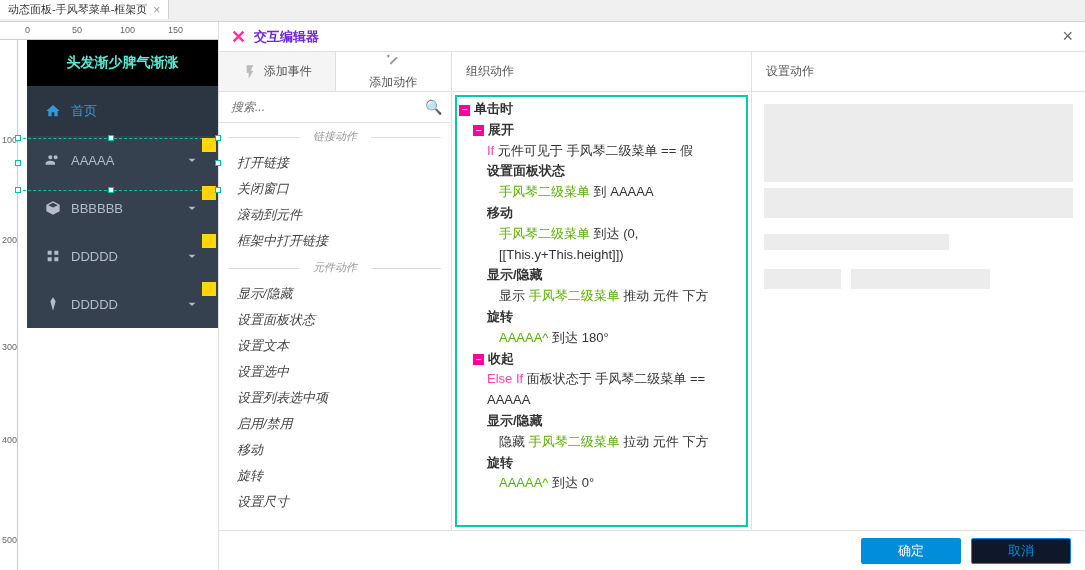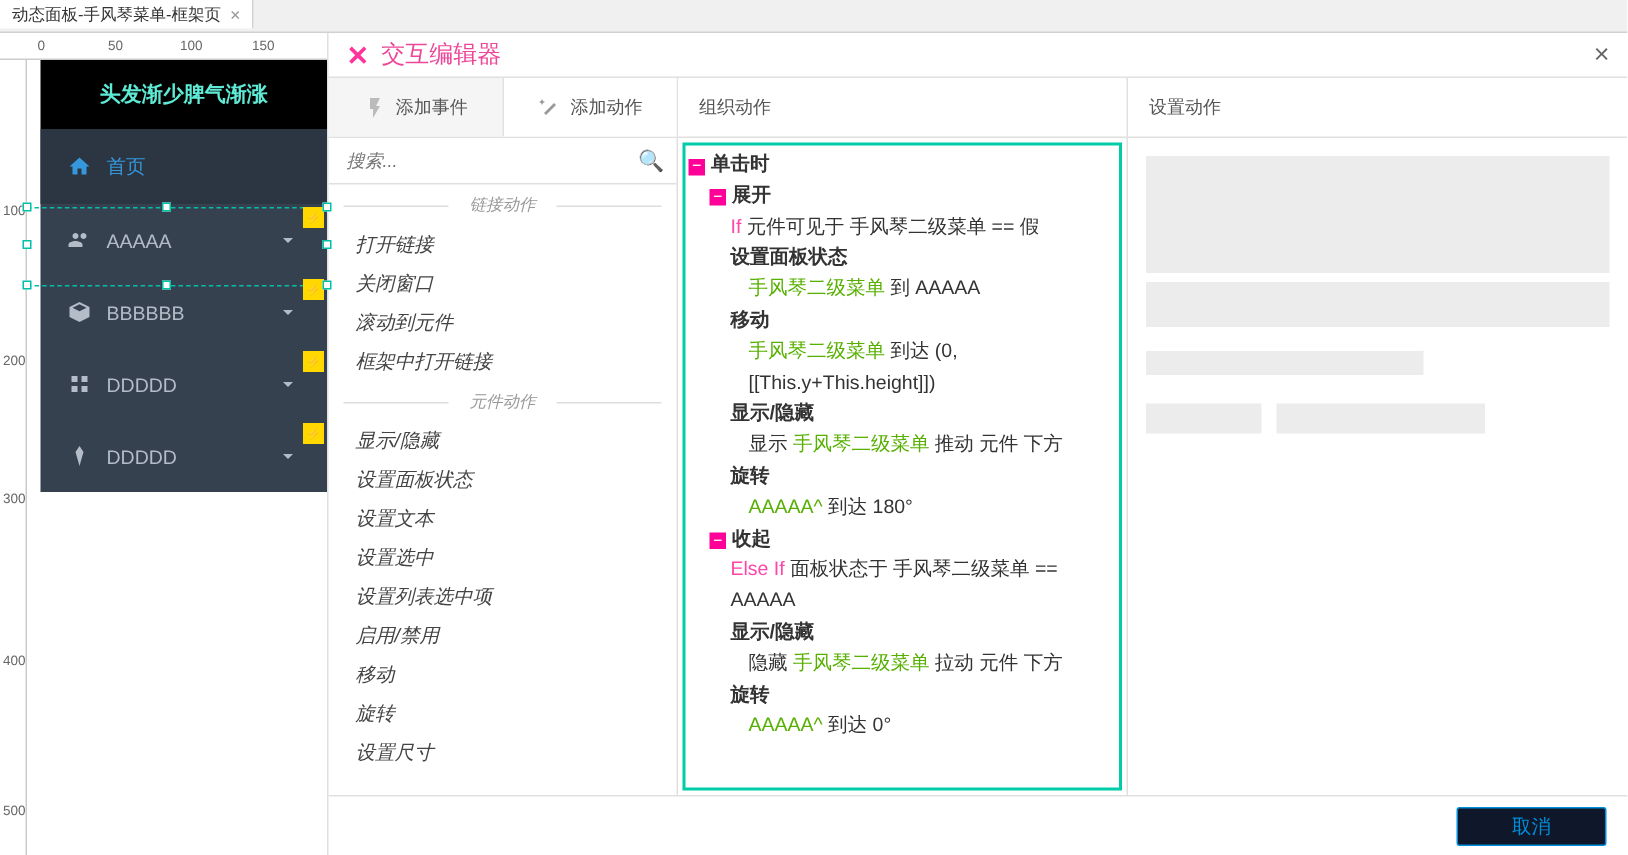--- a/index.html
+++ b/index.html
@@ -24,33 +24,33 @@
 .menu-item.active { background: #2c3542; color: #fff; }
 .menu-item .chev { margin-left: auto; }
 .menu-item .bolt { position: absolute; right: 2px; top: 2px; width: 14px; height: 14px; background: #ffd800; display: flex; align-items: center; justify-content: center; font-size: 8px; color: #333; }
 .guide-line-h { position: absolute; left: 0; right: 0; border-top: 1px dashed #00c0a5; }
 .handle { position: absolute; width: 6px; height: 6px; background: #fff; border: 1px solid #00c0a5; z-index: 5; }
 
 .dialog { flex: 1; background: #fff; border-left: 1px solid #e0e0e0; display: flex; flex-direction: column; }
 .dialog-header { height: 30px; display: flex; align-items: center; padding: 0 12px; border-bottom: 1px solid #e0e0e0; }
 .dialog-x-logo { font-size: 18px; font-weight: bold; margin-right: 8px; }
 .dialog-x-logo .x1 { color: #ff3399; }
-.dialog-title { color: #ec4899; font-size: 16px; }
+.dialog-title { color: #6d28d9; font-size: 13px; font-weight: bold; }
 .dialog-close { margin-left: auto; font-size: 18px; color: #666; cursor: pointer; }
 
 .dialog-body { display: flex; flex: 1; overflow: hidden; }
 
 .panel-col { border-right: 1px solid #e0e0e0; display: flex; flex-direction: column; }
 .col-left { width: 233px; }
 .col-mid { width: 300px; }
 .col-right { flex: 1; }
 
 .tab-row { height: 40px; border-bottom: 1px solid #e0e0e0; display: flex; }
 .tab-btn { flex: 1; display: flex; align-items: center; justify-content: center; gap: 6px; font-size: 12px; color: #555; cursor: pointer; }
-.tab-btn.active { background: #fff; }
+.tab-btn.active { background: #fff; flex-direction: column; }
 .tab-btn:not(.active) { background: #f5f5f5; }
 .tab-row .tab-btn + .tab-btn { border-left: 1px solid #e0e0e0; }
 
 .search-box { border-bottom: 1px solid #e0e0e0; padding: 4px 8px; display: flex; align-items: center; }
 .search-input { flex: 1; border: none; outline: none; font-style: italic; color: #999; font-size: 12px; padding: 4px; }
 .search-icon { color: #ccc; font-size: 14px; }
 
 .action-list { flex: 1; overflow-y: auto; padding: 0 0 10px 0; font-style: italic; }
 .action-group-label { text-align: center; color: #999; font-size: 11px; padding: 6px 0; position: relative; }
 .action-group-label::before, .action-group-label::after { content: ''; position: absolute; top: 50%; width: 70px; border-top: 1px solid #ddd; }
@@ -92,21 +92,21 @@
   <div class="canvas-area">
     <div class="ruler-h">
       <span style="left:25px">0</span>
       <span style="left:72px">50</span>
       <span style="left:120px">100</span>
       <span style="left:168px">150</span>
     </div>
     <div class="ruler-v">
       <span style="top:95px">100</span>
       <span style="top:195px">200</span>
-      <span style="top:287px">300</span>
+      <span style="top:302px">300</span>
       <span style="top:395px">400</span>
       <span style="top:495px">500</span>
     </div>
     <div class="canvas-content">
       <div style="margin-left:9px;">
         <div class="menu-header">头发渐少脾气渐涨</div>
         <div class="menu-list">
           <div class="menu-item active">
             <svg class="icon-svg" viewBox="0 0 24 24" style="fill:#3598dc">
                 <path d="M10 20v-6h4v6h5v-8h3L12 3 2 12h3v8z"></path>
@@ -247,16 +247,17 @@
           <div style="height:10px"></div>
           <div class="placeholder-block" style="height:16px; width:60%; display:inline-block"></div>
           <div style="height:10px"></div>
           <div class="placeholder-block" style="height:20px; width:25%; display:inline-block; margin-right:6px"></div>
           <div class="placeholder-block" style="height:20px; width:45%; display:inline-block"></div>
         </div>
       </div>
     </div>
 
     <div class="dialog-footer">
+      <div class="btn btn-primary">确定</div>
       <div class="btn btn-default">取消</div>
     </div>
   </div>
 </div>
 
 </body></html>

